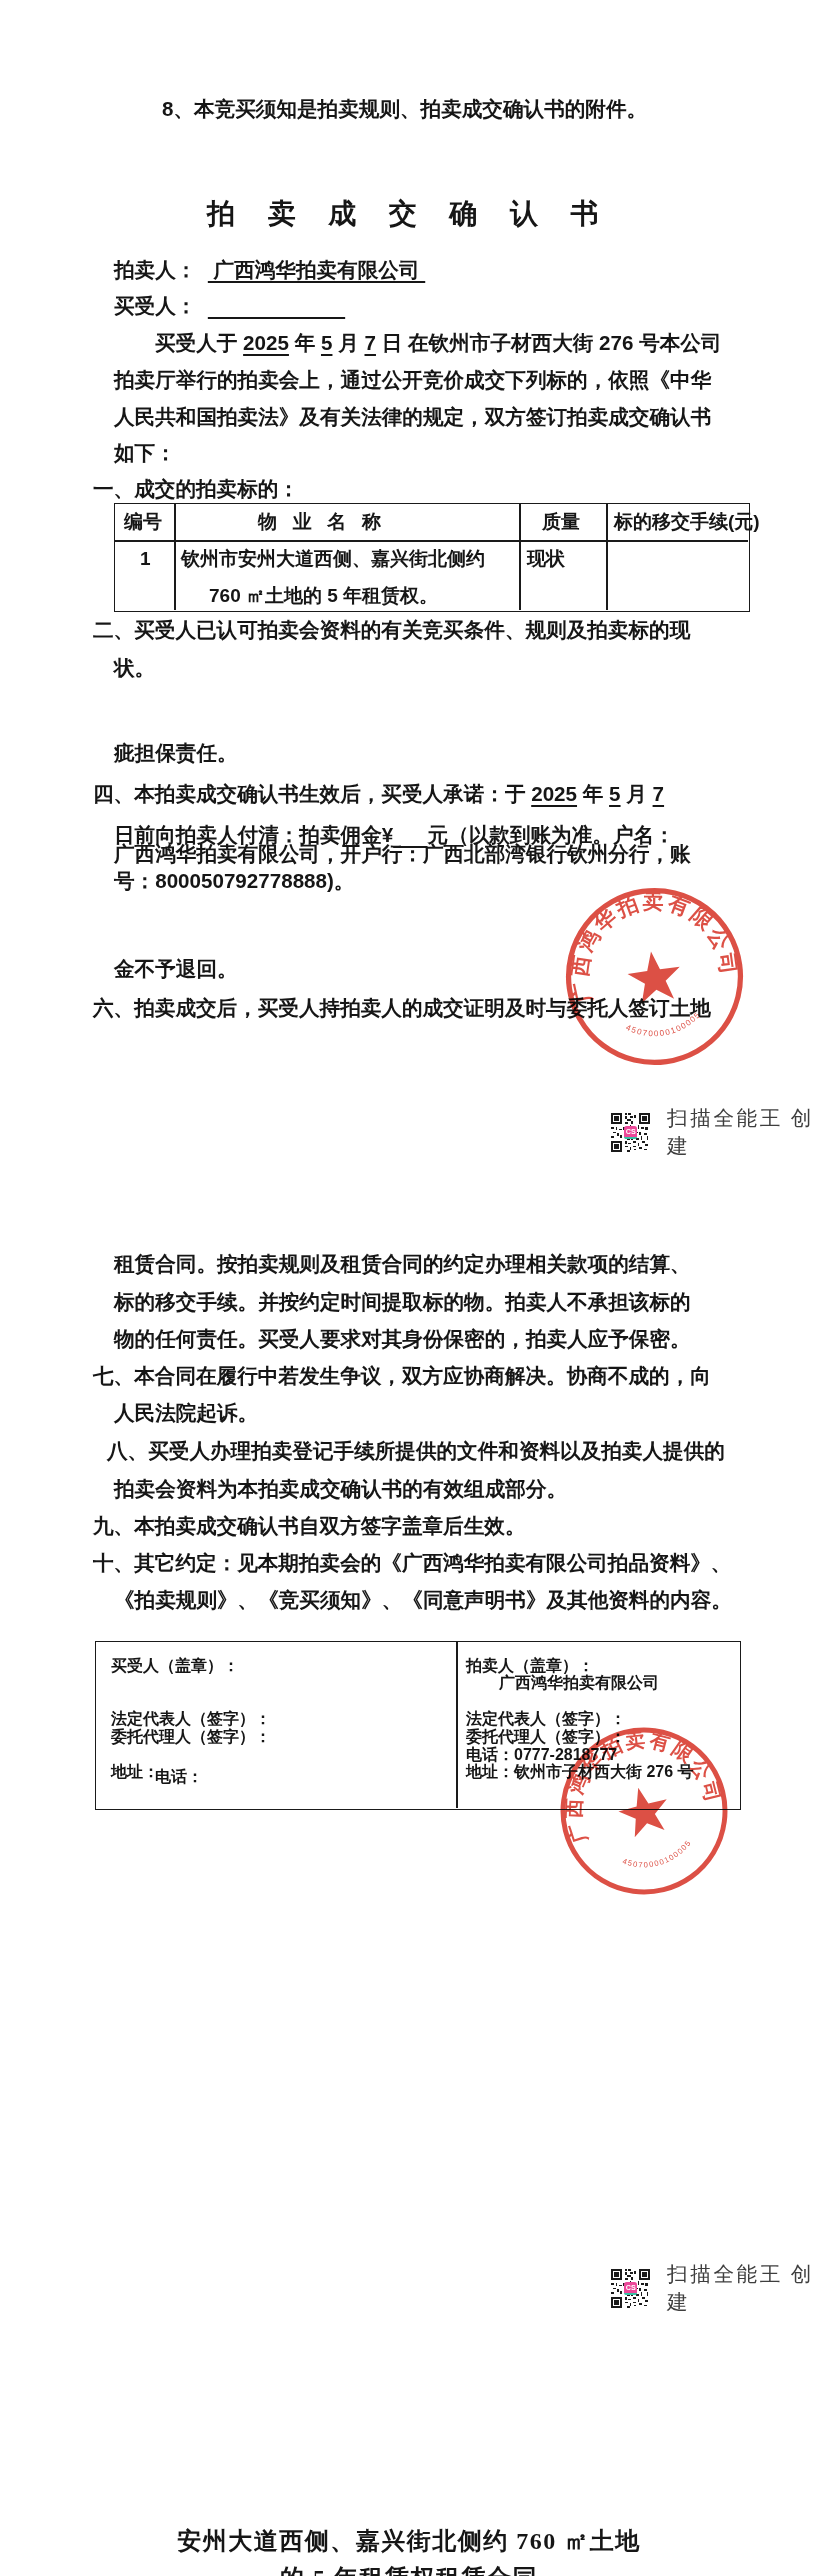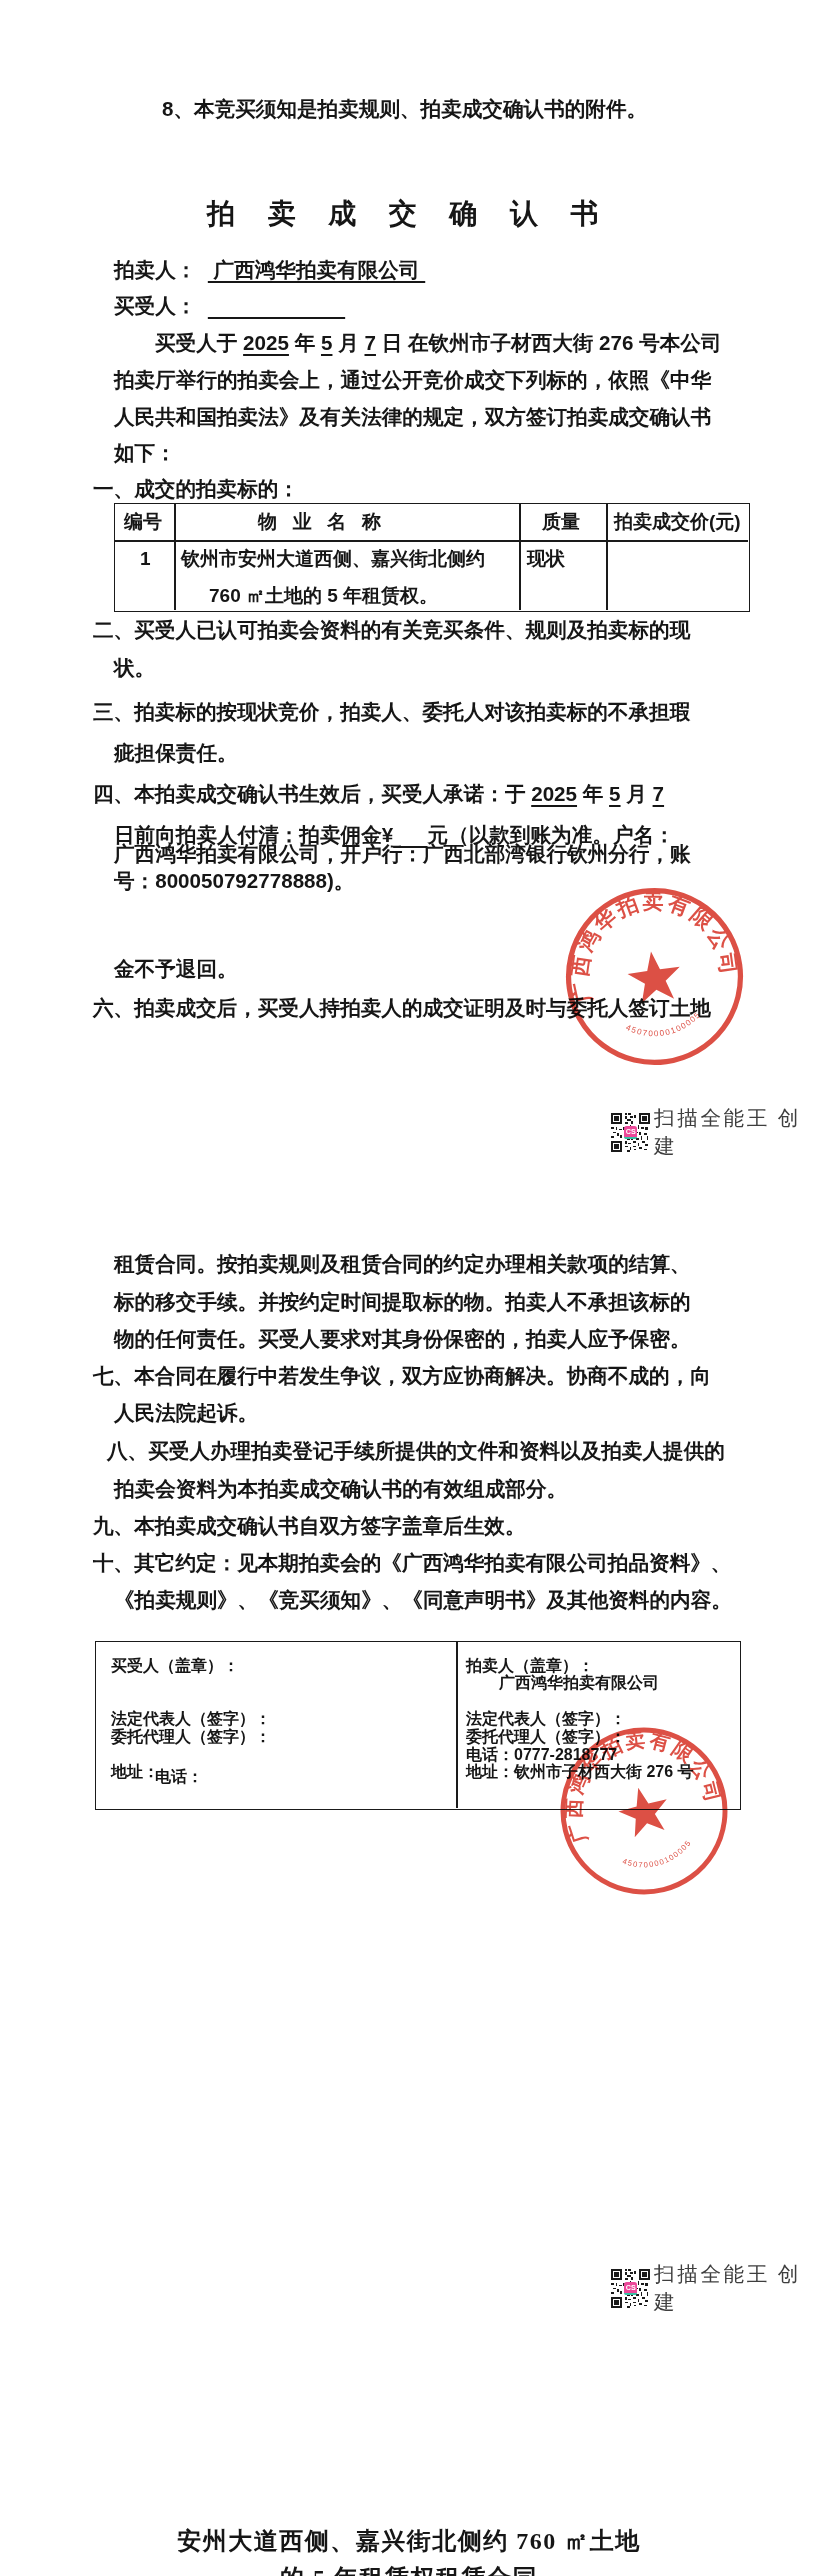--- a/index.html
+++ b/index.html
@@ -15,21 +15,21 @@
   .box{position:absolute;border:1.5px solid #1a1a1a;}
   .vline{position:absolute;background:#1a1a1a;width:1.5px;}
   .hline{position:absolute;background:#1a1a1a;height:1.5px;}
   .seal{position:absolute;color:#d8372b;opacity:.88;mix-blend-mode:multiply;}
   .wm{position:absolute;display:flex;align-items:center;}
   .qrwrap{position:relative;width:39px;height:39px;}
   .qr{width:39px;height:39px;}
   .csbadge{position:absolute;left:13px;top:13px;width:13.4px;height:13.4px;background:#ec4899;color:#ffffff;
            border-radius:2.6px;font-size:7.2px;font-weight:700;text-align:center;line-height:12.4px;
            border-bottom:2.1px solid #35c2a4;box-sizing:border-box;font-family:"Liberation Sans",sans-serif;}
-  .wmtext{margin-left:4px;font-size:20.6px;color:#3e3e3e;letter-spacing:2.6px;font-weight:400;
+  .wmtext{margin-left:17px;font-size:20.6px;color:#3e3e3e;letter-spacing:2.6px;font-weight:400;
           font-family:"Liberation Serif",serif;}
 </style>
 </head>
 <body>
 
 <div id="page">
 
   <div class="t s40" style="left:162px;top:98px;">8、本竞买须知是拍卖规则、拍卖成交确认书的附件。</div>
 
   <div class="t" style="left:50%;transform:translateX(-50%);top:199px;font-size:28px;letter-spacing:12.4px;">拍 卖 成 交 确 认 书</div>
@@ -45,30 +45,29 @@
   <div class="t s40" style="left:93px;top:478px;">一、成交的拍卖标的：</div>
 
   <div class="box" style="left:114px;top:503px;width:634px;height:107px;"></div>
   <div class="vline" style="left:174px;top:503px;height:107px;"></div>
   <div class="vline" style="left:519px;top:503px;height:107px;"></div>
   <div class="vline" style="left:606px;top:503px;height:107px;"></div>
   <div class="hline" style="left:114px;top:540px;width:634px;"></div>
   <div class="t s36" style="left:124px;top:512px;">编号</div>
   <div class="t s36" style="left:258px;top:512px;letter-spacing:5.2px;">物 业 名 称</div>
   <div class="t s36" style="left:542px;top:512px;">质量</div>
-  <div class="t s36" style="left:614px;top:512px;">拍卖成交价(元)</div>
+  <div class="t s36" style="left:614px;top:512px;">标的移交手续(元)</div>
   <div class="t s36" style="left:140px;top:549px;">1</div>
   <div class="t s36" style="left:181px;top:549px;">钦州市安州大道西侧、嘉兴街北侧约</div>
   <div class="t s36" style="left:181px;top:586px;margin-left:28px;">760 ㎡土地的 5 年租赁权。</div>
   <div class="t s36" style="left:527px;top:549px;">现状</div>
   <div class="t s36" style="left:618px;top:549px;"></div>
 
   <div class="t s40" style="left:93px;top:619px;">二、买受人已认可拍卖会资料的有关竞买条件、规则及拍卖标的现</div>
   <div class="t s40" style="left:114px;top:657px;">状。</div>
-  <div class="t s40" style="left:93px;top:701px;">三、拍卖标的按现状竞价，拍卖人、委托人对该拍卖标的不承担瑕</div>
   <div class="t s40" style="left:114px;top:742px;">疵担保责任。</div>
   <div class="t s40" style="left:93px;top:783px;"><span>四、本拍卖成交确认书生效后，买受人承诺：于 </span><span class="useg">2025</span><span> 年 </span><span class="useg">5</span><span> 月 </span><span class="useg">7</span></div>
   <div class="t s40" style="left:114px;top:824px;text-align:center;"><span>日前向拍卖人付清：拍卖佣金¥</span><span class="useg">      </span><span>元（以款到账为准。户名：</span></div>
   <div class="t s40" style="left:114px;top:843px;">广西鸿华拍卖有限公司，开户行：广西北部湾银行钦州分行，账</div>
   <div class="t s40" style="left:114px;top:870px;">号：800050792778888)。</div>
   <div class="t s40" style="left:114px;top:958px;">金不予退回。</div>
   <div class="t s40" style="left:93px;top:997px;">六、拍卖成交后，买受人持拍卖人的成交证明及时与委托人签订土地</div>
 
   <svg class="seal" style="left:559px;top:881px;width:191px;height:191px;transform:rotate(-8deg);" viewBox="0 0 400 400">
       <use href="#sealg"></use>

